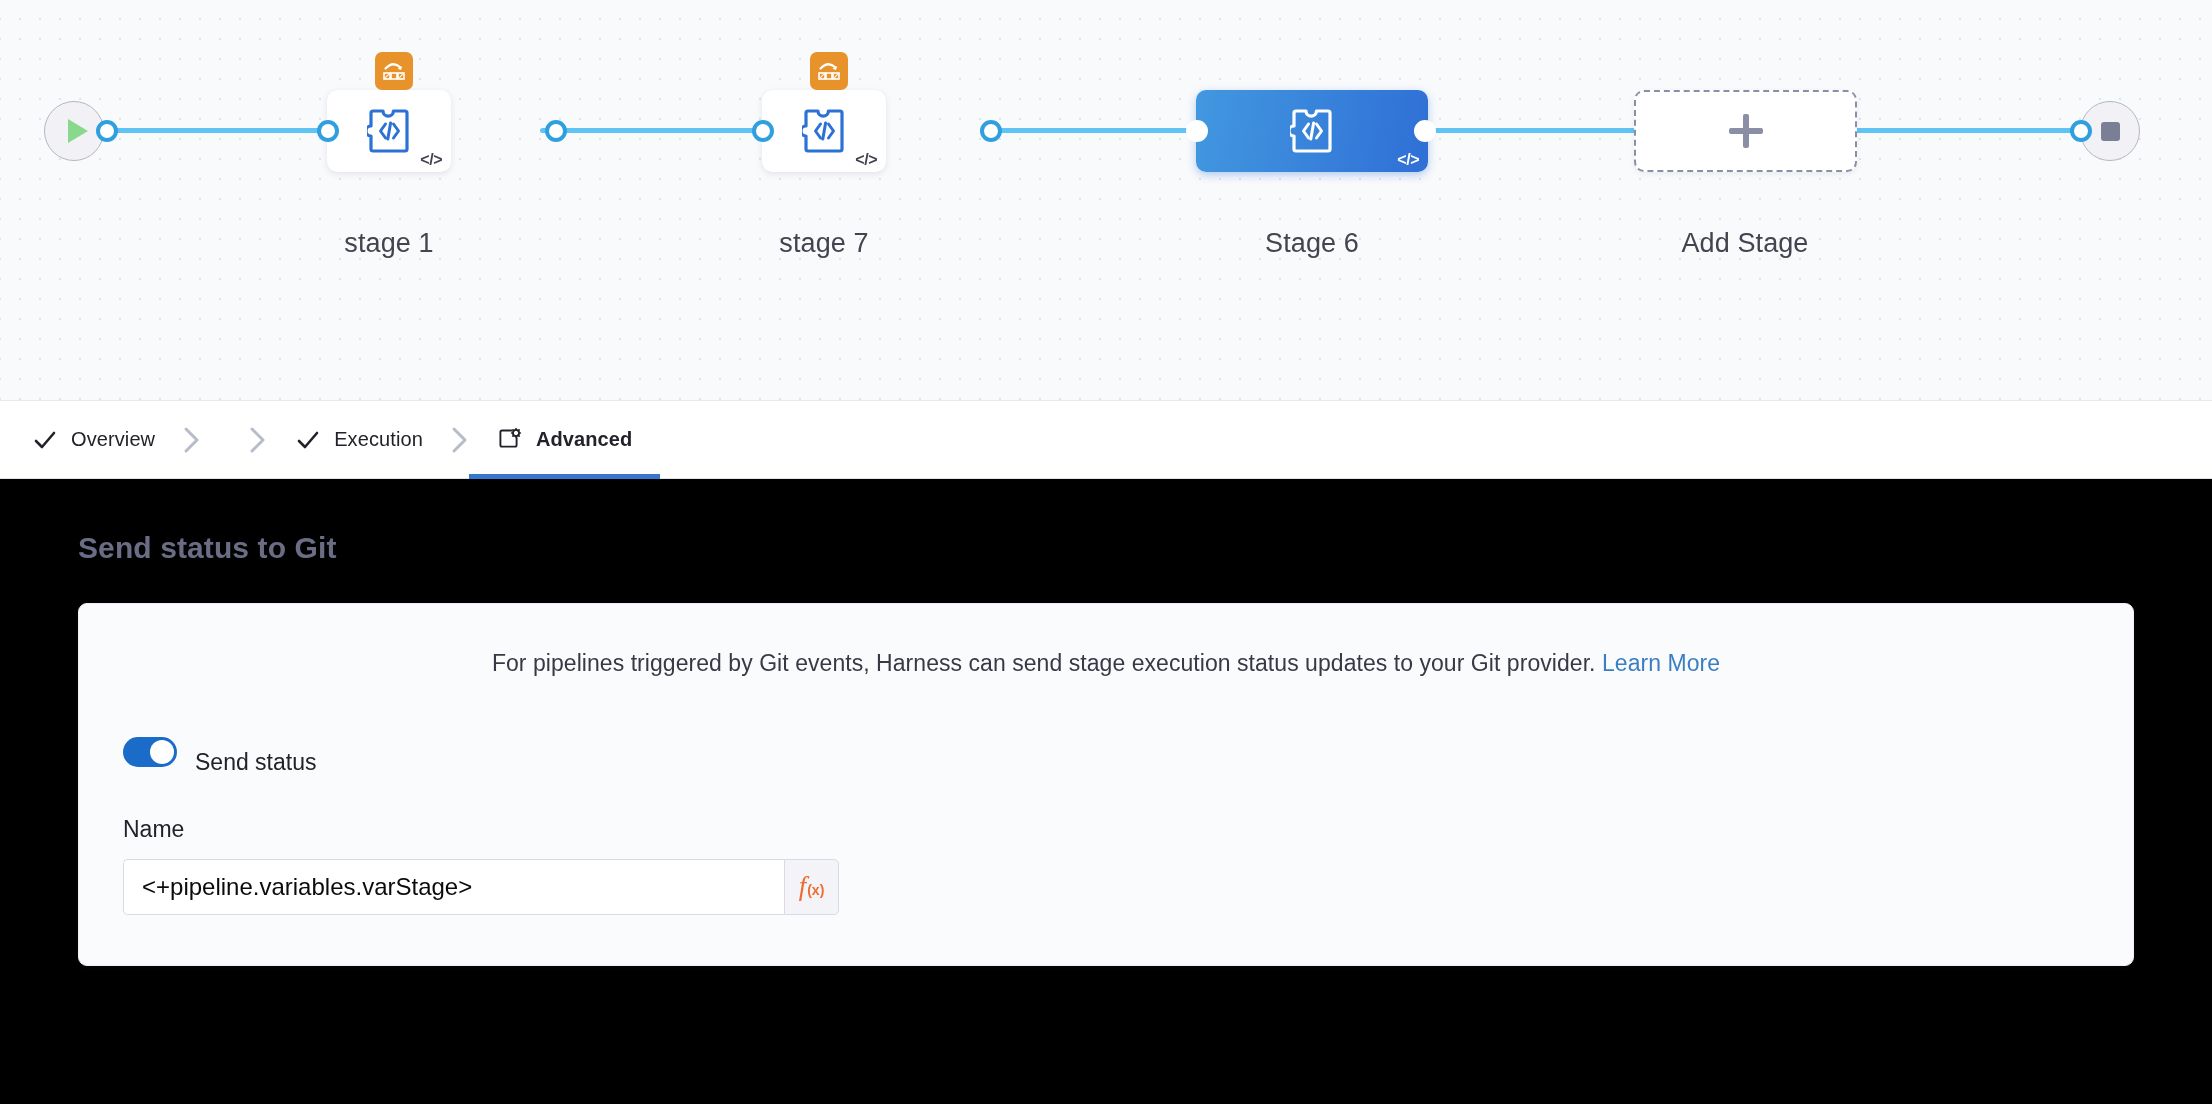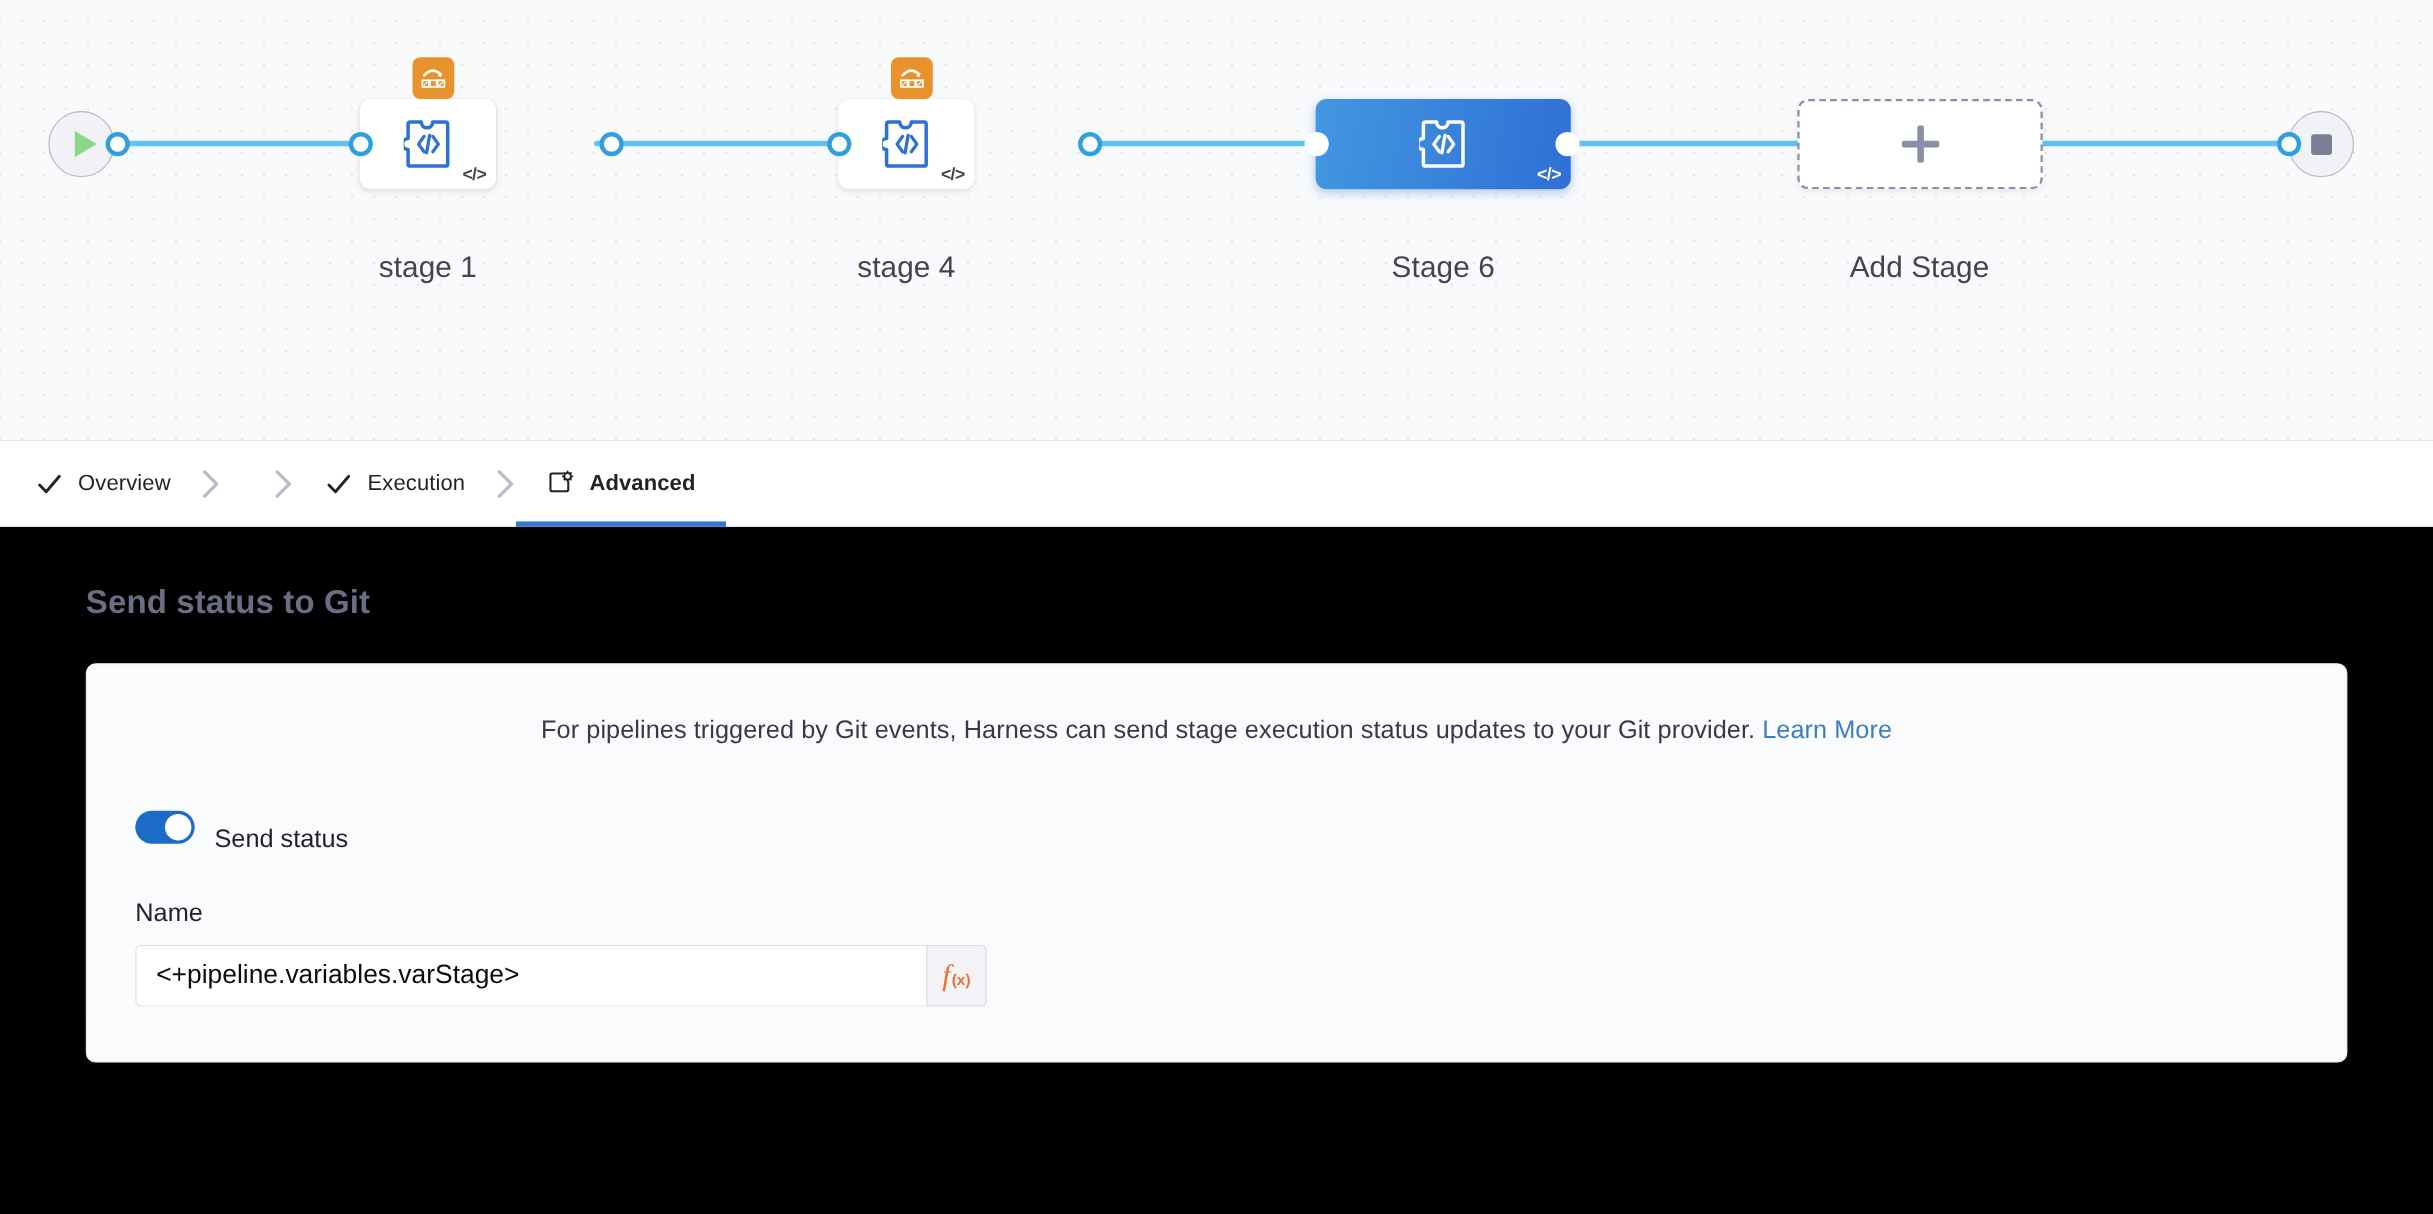--- a/index.html
+++ b/index.html
@@ -282,21 +282,21 @@
   }
 
   .field-label {
     font-size: 23px;
     color: #22222a;
     margin-bottom: 16px;
   }
   .input-group {
     display: flex;
     align-items: stretch;
-    width: 774px;
+    width: 716px;
     height: 56px;
     border-radius: 17px;
   }
   .text-input {
     flex: 1 1 auto;
     height: 56px;
     border: 1px solid #d9dae5;
     border-right: none;
     border-radius: 5px 0 0 5px;
     background: #ffffff;
@@ -393,21 +393,21 @@
         <path d="M6 3 H16 a5.2 5.2 0 0 0 10.4 0 H38 a2 2 0 0 1 2 2 V41 a2 2 0 0 1 -2 2 H6 a2 2 0 0 1 -2 -2 V28 a5 5 0 0 1 0 -10 V5 a2 2 0 0 1 2 -2 Z" fill="none" stroke="#2c72d4" stroke-width="3.2" stroke-linejoin="round"></path>
         <path d="M18.5 16 L13.5 23 L18.5 30" fill="none" stroke="#2c72d4" stroke-width="3" stroke-linecap="round" stroke-linejoin="round"></path>
         <path d="M26.5 16 L31.5 23 L26.5 30" fill="none" stroke="#2c72d4" stroke-width="3" stroke-linecap="round" stroke-linejoin="round"></path>
         <path d="M23.6 15 L20.8 31" fill="none" stroke="#2c72d4" stroke-width="3" stroke-linecap="round"></path>
       </svg>
     </div>
     <div class="code-badge">&lt;/&gt;</div>
   </div>
   <div class="port" style="left:752px;"></div>
   <div class="port" style="left:980px;"></div>
-  <div class="node-label" style="left:694px;">stage 4</div>
+  <div class="node-label" style="left:694px;">stage 7</div>
 
   <div class="node selected" style="left:1196px; width:232px;">
     <div class="node-center">
       <svg width="44" height="46" viewBox="0 0 44 46">
         <path d="M6 3 H16 a5.2 5.2 0 0 0 10.4 0 H38 a2 2 0 0 1 2 2 V41 a2 2 0 0 1 -2 2 H6 a2 2 0 0 1 -2 -2 V28 a5 5 0 0 1 0 -10 V5 a2 2 0 0 1 2 -2 Z" fill="none" stroke="#ffffff" stroke-width="3.2" stroke-linejoin="round"></path>
         <path d="M18.5 16 L13.5 23 L18.5 30" fill="none" stroke="#ffffff" stroke-width="3" stroke-linecap="round" stroke-linejoin="round"></path>
         <path d="M26.5 16 L31.5 23 L26.5 30" fill="none" stroke="#ffffff" stroke-width="3" stroke-linecap="round" stroke-linejoin="round"></path>
         <path d="M23.6 15 L20.8 31" fill="none" stroke="#ffffff" stroke-width="3" stroke-linecap="round"></path>
       </svg>
     </div>

